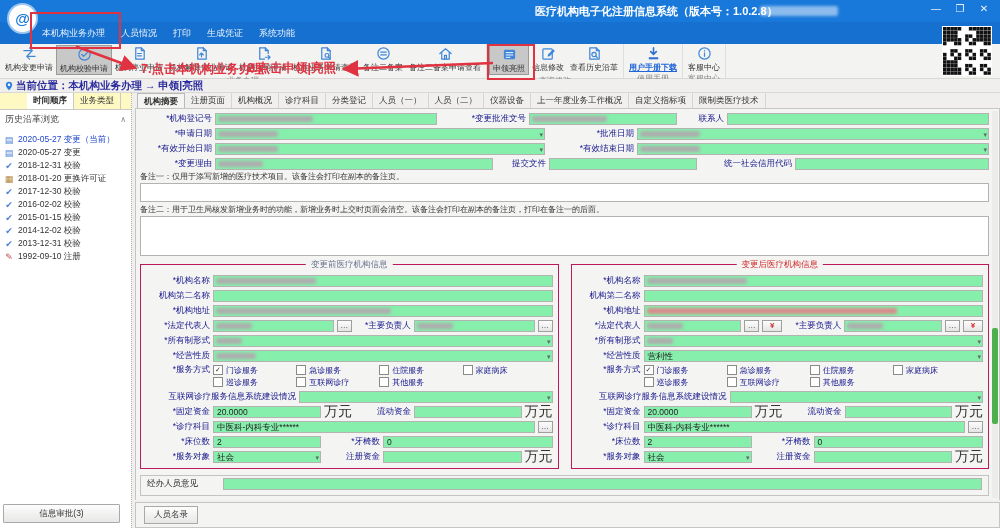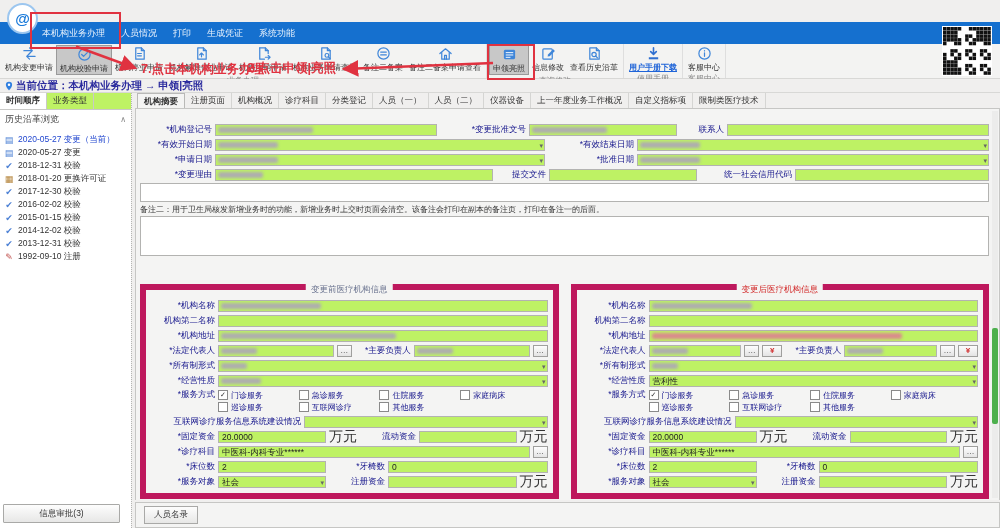--- a/index.html
+++ b/index.html
@@ -32,53 +32,53 @@
   .qr{position:absolute;right:8px;top:26px;width:48px;height:48px;background:#fff;padding:1px;z-index:4;}
 
   
   .breadcrumb{position:absolute;left:0;top:79px;width:1000px;height:14px;background:#f0efee;display:flex;align-items:center;padding-left:4px;box-sizing:border-box;border-bottom:1px solid #d8d8d6;}
   .breadcrumb svg{width:10px;height:10px;margin-right:2px;}
   .bc-text{font-size:10.5px;font-weight:bold;color:#2c2c9e;white-space:nowrap;}
 
   
   .content{position:absolute;left:0;top:93px;width:1000px;height:435px;}
   .sidebar{position:absolute;left:0;top:0;width:131px;height:435px;background:#fff;border-right:1px solid #c9c9c7;}
-  .side-tabs{display:flex;height:16px;border-bottom:1px solid #c9c9c7;background:#bef264;}
+  .side-tabs{display:flex;height:16px;border-bottom:1px solid #c9c9c7;background:#fef9c3;padding-left:27px;}
   .stab{font-size:8.5px;padding:2px 6px;border-right:1px solid #c9c9c7;color:#333;}
   .stab.act{background:#fff;font-weight:bold;}
   .side-header{display:flex;justify-content:space-between;align-items:center;padding:3px 5px;font-size:9px;color:#444;}
   .chev{color:#888;font-size:8px;}
   .hist{padding:4px 2px 0 4px;}
   .hitem{display:flex;align-items:center;gap:4px;height:13px;font-size:8.5px;color:#333;white-space:nowrap;}
   .hitem.cur{color:#2247cf;}
   .hic{width:10px;text-align:center;font-size:9px;}
   .side-bottom{position:absolute;left:3px;right:11px;bottom:5px;height:17px;font-size:8.5px;color:#333;background:linear-gradient(#fdfdfd,#e7e7e6);border:1px solid #a9a9a7;border-radius:1px;text-align:center;line-height:16px;}
   .splitter{position:absolute;left:131px;top:0;width:4px;height:435px;border-left:1px dotted #b5b5b3;background:#f0efee;}
 
   .main{position:absolute;left:135px;top:0;right:0;height:435px;display:flex;flex-direction:column;}
   .main-tabs{display:flex;height:15px;background:#f0efee;padding-left:2px;}
   .mtab{font-size:8.5px;color:#333;padding:2px 6px;border-right:1px solid #d5d5d3;white-space:nowrap;}
   .mtab.act{background:#f4f4f3;border:1px solid #b9b9b7;border-bottom:none;font-weight:bold;}
-  .form-area{position:relative;flex:1;background:#f4f4f3;border:1px solid #c6c6c4;border-bottom:none;padding:14px 10px 2px 4px;overflow:hidden;}
+  .form-area{position:relative;flex:1;background:#f4f4f3;border:1px solid #c6c6c4;border-bottom:none;padding:3px 10px 2px 4px;overflow:hidden;}
   .fr,.prow{display:flex;align-items:center;gap:3px;height:13px;margin-bottom:2px;}
   .flbl{font-size:8.5px;color:#16168c;text-align:right;white-space:nowrap;flex-shrink:0;}
   .w72{width:72px;}
-  .finp{position:relative;background:#bef264;border:1px solid #b3b3b1;height:12px;box-sizing:border-box;flex-shrink:0;}
+  .finp{position:relative;background:#86efac;border:1px solid #b3b3b1;height:12px;box-sizing:border-box;flex-shrink:0;}
   .finp.grow{flex:1;}
   .blob{position:absolute;left:2px;top:2px;bottom:2px;background:#aeaeae;border-radius:2px;filter:blur(1.4px);}
   .blob.red{background:#d98c8c;}
   .fval{position:absolute;left:3px;top:0;font-size:8.5px;color:#222;line-height:11px;white-space:nowrap;}
   .dd{position:absolute;right:1px;top:0;font-size:7px;color:#666;line-height:11px;}
   .bbtn{width:15px;height:12px;background:linear-gradient(#fdfdfd,#e4e4e4);border:1px solid #9f9f9d;font-size:8px;line-height:10px;text-align:center;color:#333;box-sizing:border-box;flex-shrink:0;}
   .bbtn.red{width:20px;color:#d03030;font-weight:bold;}
   .note{font-size:8px;color:#333;height:10px;line-height:10px;margin:1px 0;white-space:nowrap;overflow:hidden;}
   .ta{background:#fff;border:1px solid #b3b3b1;margin-bottom:3px;}
   .unit{font-size:14px;color:#333;flex-shrink:0;}
   .panels{display:flex;gap:12px;margin-top:8px;}
-  .panel{flex:1;position:relative;border:6px solid #be185d;padding:9px 5px 3px;margin-top:20px;}
+  .panel{flex:1;position:relative;border:1px solid #be185d;padding:9px 5px 3px;}
   .panel-title{position:absolute;top:-6px;left:50%;transform:translateX(-50%);background:#f4f4f3;padding:0 5px;font-size:8.5px;white-space:nowrap;}
   .panel[data-variant="before"] .panel-title{color:#6b7490;}
   .panel[data-variant="after"] .panel-title{color:#d22a2a;}
   .cbs{flex:1;display:flex;flex-wrap:wrap;}
   .cb{display:flex;align-items:center;gap:3px;width:24.5%;height:12px;}
   .cbbox{width:8px;height:8px;border:1px solid #8a8a8a;background:#fff;font-size:7px;line-height:7px;text-align:center;color:#333;flex-shrink:0;}
   .cblbl{font-size:8px;color:#16168c;white-space:nowrap;}
   .prow.auto{height:auto;align-items:flex-start;}
   .ffs{border:1px solid #c3c3c1;margin:6px 0 0;padding:1px 6px 3px;}
   .ffs legend{font-size:8px;color:#444;padding:0 3px;}
@@ -94,20 +94,29 @@
   .anno-text{position:absolute;font-size:12.5px;font-weight:bold;color:#e03240;z-index:56;white-space:nowrap;}
   #anno-text1{left:141px;top:61px;}
   #anno-text2{left:247px;top:60px;}
   #anno-svg{position:absolute;left:0;top:0;width:1000px;height:528px;z-index:57;pointer-events:none;}
 </style>
 </head>
 <body>
 
 <div id="app">
 
+  <div class="titlebar">
+    <span class="title-text">医疗机构电子化注册信息系统（版本号：1.0.2.8）</span>
+    <div class="title-blob"></div>
+    <div class="win-controls">
+      <div class="win-btn">—</div>
+      <div class="win-btn">❐</div>
+      <div class="win-btn">✕</div>
+    </div>
+  </div>
 
   <div class="logo">@</div>
 
   <div class="menubar">
     <div id="menu-items" style="display:flex;">
         <div class="menu-item">本机构业务办理</div>
         <div class="menu-item">人员情况</div>
         <div class="menu-item">打印</div>
         <div class="menu-item">生成凭证</div>
         <div class="menu-item">系统功能</div>
@@ -461,56 +470,57 @@
             </div>
           <span class="flbl" style="width:86px">*变更批准文号</span>
           <div class="finp" style="width:148px">
               <div class="blob" style="width:75px"></div>
             </div>
           <span class="flbl" style="width:44px">联系人</span>
           <div class="finp grow"></div>
         </div>
 
         <div class="fr">
+          <span class="flbl w72">*申请日期</span>
+          <div class="finp" style="width:330px">
+              <div class="blob" style="width:60px"></div>
+              <span class="dd">▾</span>
+            </div>
+          <span class="flbl" style="width:86px">*批准日期</span>
+          <div class="finp grow">
+              <div class="blob" style="width:60px"></div>
+              <span class="dd">▾</span>
+            </div>
+        </div>
+
+        <div class="fr">
           <span class="flbl w72">*有效开始日期</span>
           <div class="finp" style="width:330px">
               <div class="blob" style="width:60px"></div>
               <span class="dd">▾</span>
             </div>
           <span class="flbl" style="width:86px">*有效结束日期</span>
           <div class="finp grow">
               <div class="blob" style="width:60px"></div>
               <span class="dd">▾</span>
             </div>
         </div>
 
         <div class="fr">
-          <span class="flbl w72">*申请日期</span>
-          <div class="finp" style="width:330px">
-              <div class="blob" style="width:60px"></div>
-              <span class="dd">▾</span>
-            </div>
-          <span class="flbl" style="width:86px">*批准日期</span>
-          <div class="finp grow">
-              <div class="blob" style="width:60px"></div>
-              <span class="dd">▾</span>
-            </div>
-        </div>
-
-        <div class="fr">
           <span class="flbl w72">*变更理由</span>
           <div class="finp" style="width:278px">
               <div class="blob" style="width:45px"></div>
             </div>
           <span class="flbl" style="width:50px">提交文件</span>
           <div class="finp" style="width:148px"></div>
           <span class="flbl" style="width:92px">统一社会信用代码</span>
           <div class="finp grow"></div>
         </div>
 
+        <div class="note">备注一：仅用于添写新增的医疗技术项目。该备注会打印在副本的备注页。</div>
         <div class="ta" style="height:17px"></div>
         <div class="note">备注二：用于卫生局核发新增业务时的功能，新增业务时上交时页面会清空。该备注会打印在副本的备注页，打印在备注一的后面。</div>
         <div class="ta" style="height:38px"></div>
 
         <div class="panels">
           <div class="panel" id="panel-before" data-variant="before">
               <div class="panel-title">变更前医疗机构信息</div>
               <div class="prow">
                 <span class="flbl" style="width: 64px;">*机构名称</span>
                 <div class="finp" style="flex: 1 1 0%;">

